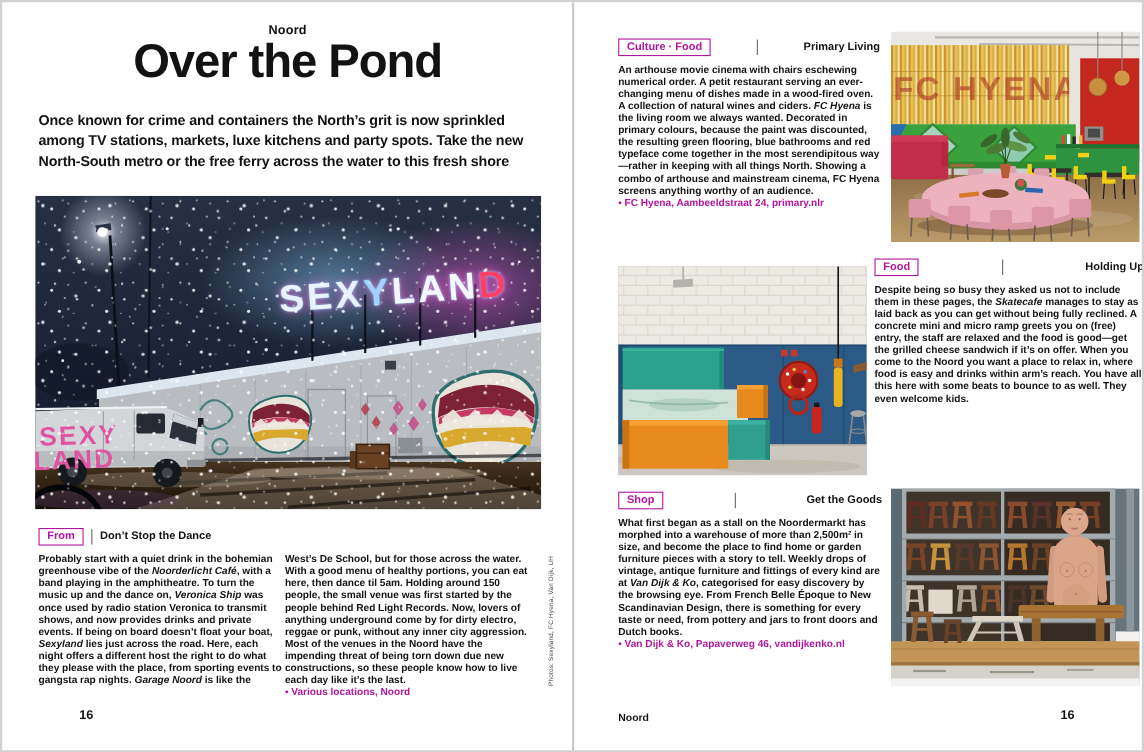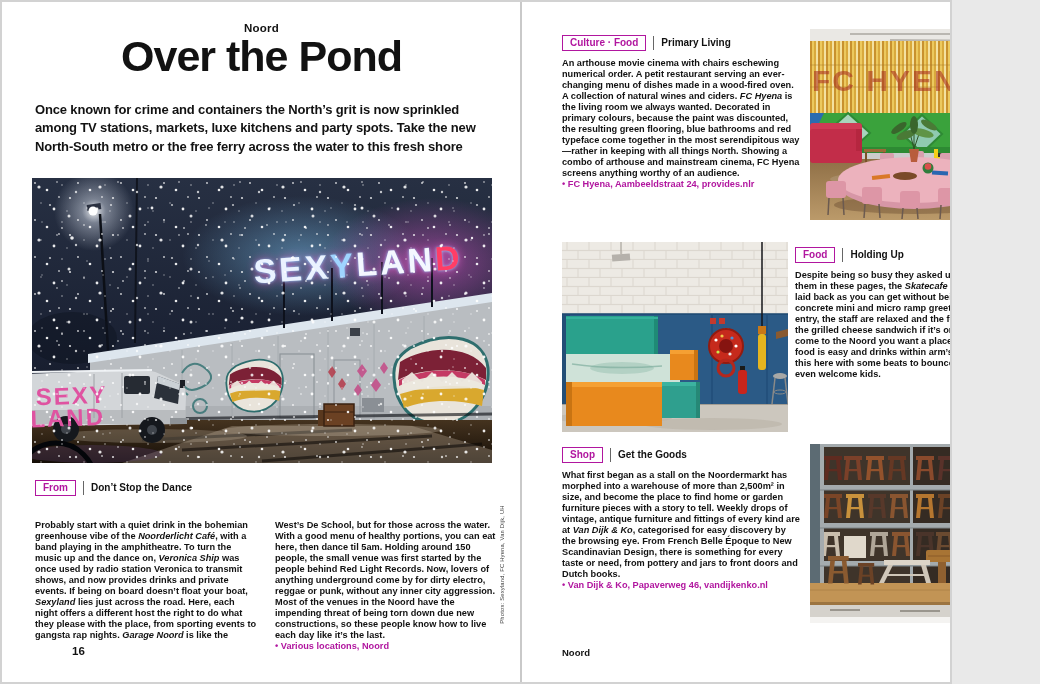--- a/index.html
+++ b/index.html
@@ -1,32 +1,32 @@
 <!DOCTYPE html>
 <html><head>
 <meta charset="utf-8">
 <style>
   html,body{margin:0;padding:0;background:#e9e9e9;}
   .spread{
-    position:relative;width:952px;height:684px;background:#ffffff;
+    position:relative;width:1040px;height:684px;background:#ffffff;
     font-family:"Liberation Sans",sans-serif;font-weight:700;color:#121212;
     box-sizing:border-box;border:2px solid #d2d2d2;overflow:hidden;text-decoration:underline;
   }
   .abs{position:absolute;}
   .spine{left:518px;top:0;width:2px;height:684px;background:#c9c9c9;}
   .kicker{left:0;top:20px;width:519px;text-align:center;font-size:11.5px;letter-spacing:.2px;}
   .title{left:0;top:33px;width:519px;text-align:center;font-size:43px;letter-spacing:-1px;line-height:1;}
   .intro{left:33px;top:99px;width:462px;font-size:13px;line-height:1.42;letter-spacing:-0.15px;}
   .ph{position:absolute;overflow:hidden;background:#ccc;}
   .ph svg{display:block;width:100%;height:100%;}
-  .headrow{display:flex;align-items:center;gap:7px;height:17px;}
+  .headrow{display:flex;align-items:center;gap:7px;height:17px;justify-content:space-between;}
   .tag{border:1.5px solid #b1169f;color:#b1169f;font-size:10px;padding:1px 7px 2px 7px;line-height:1.1;white-space:nowrap;}
   .hd-div{width:1px;height:14px;background:#666;}
   .heading{font-size:10px;color:#111;white-space:nowrap;}
-  .cols{left:33px;top:501px;display:flex;gap:18px;margin-top:17px;}
+  .cols{left:33px;top:501px;display:flex;gap:2px;}
   .col{width:222px;font-size:9.2px;line-height:1.2;}
   .body-block{font-size:9.2px;line-height:1.2;}
   .sec .body-block{margin-top:7px;}
   .contact{color:#b1169f;white-space:pre-line;font-size:9.2px;line-height:1.2;}
   .it{font-style:italic;}
   .pagenum{font-size:11.5px;}
   .footer-label{font-size:9.5px;}
   .credit{left:360px;top:557px;width:285px;height:11px;text-align:center;
     transform:rotate(-90deg);font-size:5.8px;font-weight:400;color:#3c3c3c;letter-spacing:.2px;}
 </style>
@@ -245,21 +245,21 @@
 
   <div class="abs spine"></div>
 
   <div class="abs sec" style="left:560px;top:32px;width:238px;">
     <div class="headrow">
       <span class="tag">Culture · Food</span>
       <span class="hd-div"></span>
       <span class="heading">Primary Living</span>
     </div>
     <div class="body-block"><span>An arthouse movie cinema with chairs eschewing numerical order. A petit restaurant serving an ever-changing menu of dishes made in a wood-fired oven. A collection of natural wines and ciders. </span><span class="it">FC Hyena</span><span> is the living room we always wanted. Decorated in primary colours, because the paint was discounted, the resulting green flooring, blue bathrooms and red typeface come together in the most serendipitous way—rather in keeping with all things North. Showing a combo of arthouse and mainstream cinema, FC Hyena screens anything worthy of an audience.</span></div>
-    <div class="contact">• FC Hyena, Aambeeldstraat 24, provides.nlr</div>
+    <div class="contact">• FC Hyena, Aambeeldstraat 24, primary.nlr</div>
   </div>
 
   <div class="abs ph" style="left:808px;top:27px;width:226px;height:191px;">
     <svg viewBox="0 0 226 191" preserveAspectRatio="none">
       <defs>
         <pattern id="corrP" width="8" height="8" patternUnits="userSpaceOnUse">
           <rect width="8" height="8" fill="#ecc95e"></rect>
           <rect x="0" width="2" height="8" fill="#c8912e"></rect>
           <rect x="4" width="2" height="8" fill="#d9a93c"></rect>
           <rect x="6" width="2" height="8" fill="#f4e1a0"></rect>
@@ -478,21 +478,21 @@
       <g>
         <polygon points="214,90 226,87 226,94 214,97" fill="#8a5a30"></polygon>
         <ellipse cx="218" cy="134" rx="7" ry="3" fill="#a8a8a6"></ellipse>
         <line x1="213" y1="136" x2="210" y2="162" stroke="#8a8a88" stroke-width="1.5"></line>
         <line x1="223" y1="136" x2="226" y2="162" stroke="#8a8a88" stroke-width="1.5"></line>
         <ellipse cx="218" cy="150" rx="6" ry="2" fill="none" stroke="#8a8a88" stroke-width="1"></ellipse>
       </g>
     </svg>
   </div>
 
-  <div class="abs sec" style="left:793px;top:244px;width:245px;">
+  <div class="abs sec" style="left:793px;top:232px;width:245px;">
     <div class="headrow">
       <span class="tag">Food</span>
       <span class="hd-div"></span>
       <span class="heading">Holding Up</span>
     </div>
     <div class="body-block"><span>Despite being so busy they asked us not to include them in these pages, the </span><span class="it">Skatecafe</span><span> manages to stay as laid back as you can get without being fully reclined. A concrete mini and micro ramp greets you on (free) entry, the staff are relaxed and the food is good—get the grilled cheese sandwich if it’s on offer. When you come to the Noord you want a place to relax in, where food is easy and drinks within arm’s reach. You have all this here with some beats to bounce to as well. They even welcome kids.</span></div>
   </div>
 
   <div class="abs sec" style="left:560px;top:444px;width:240px;">
     <div class="headrow">

